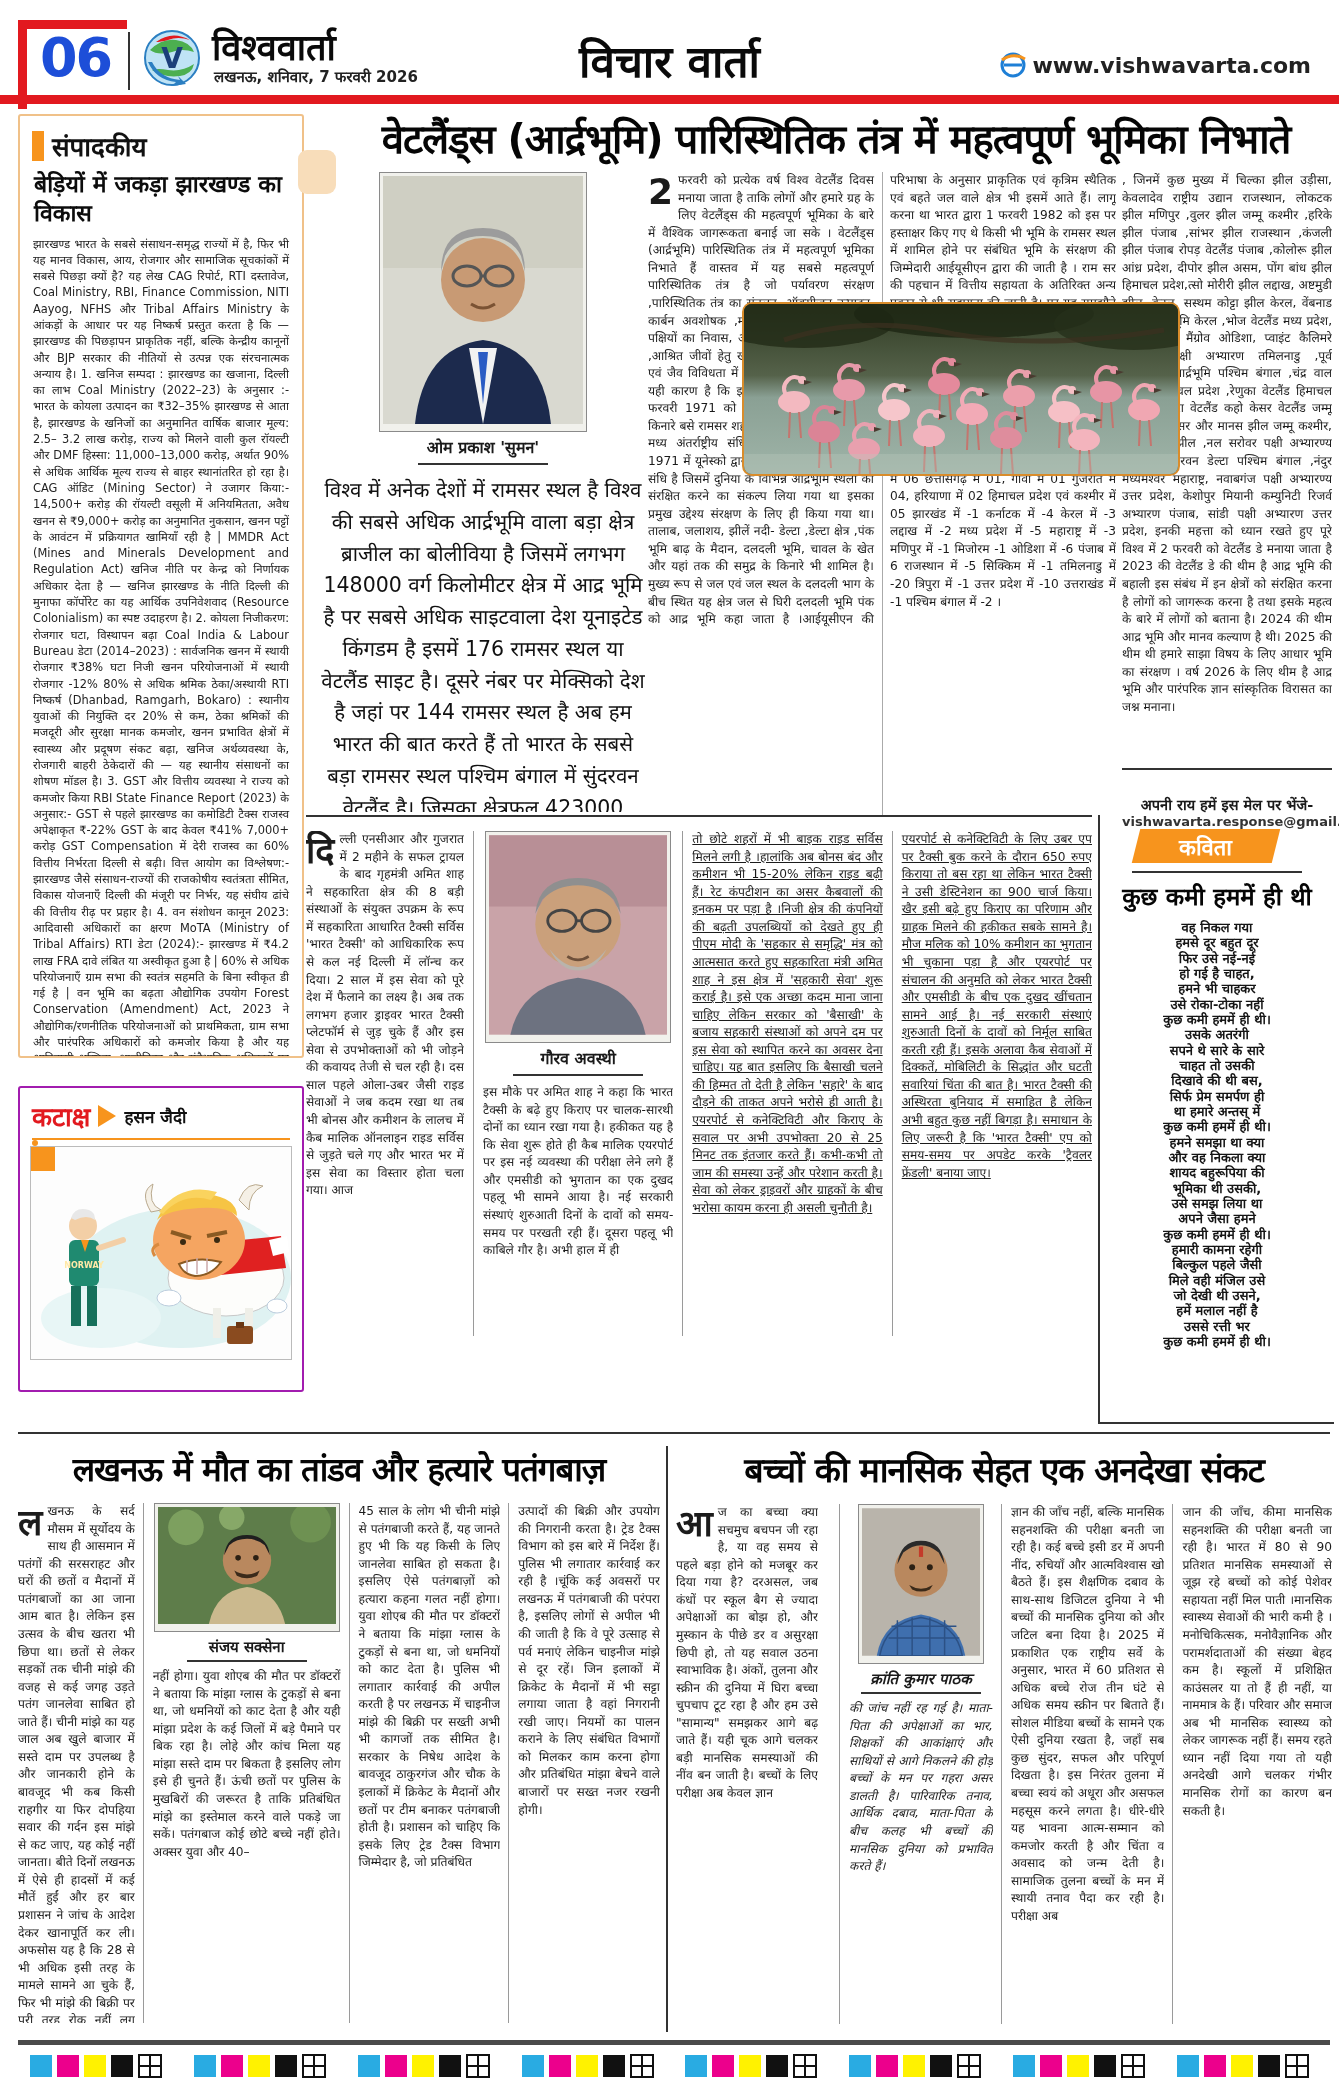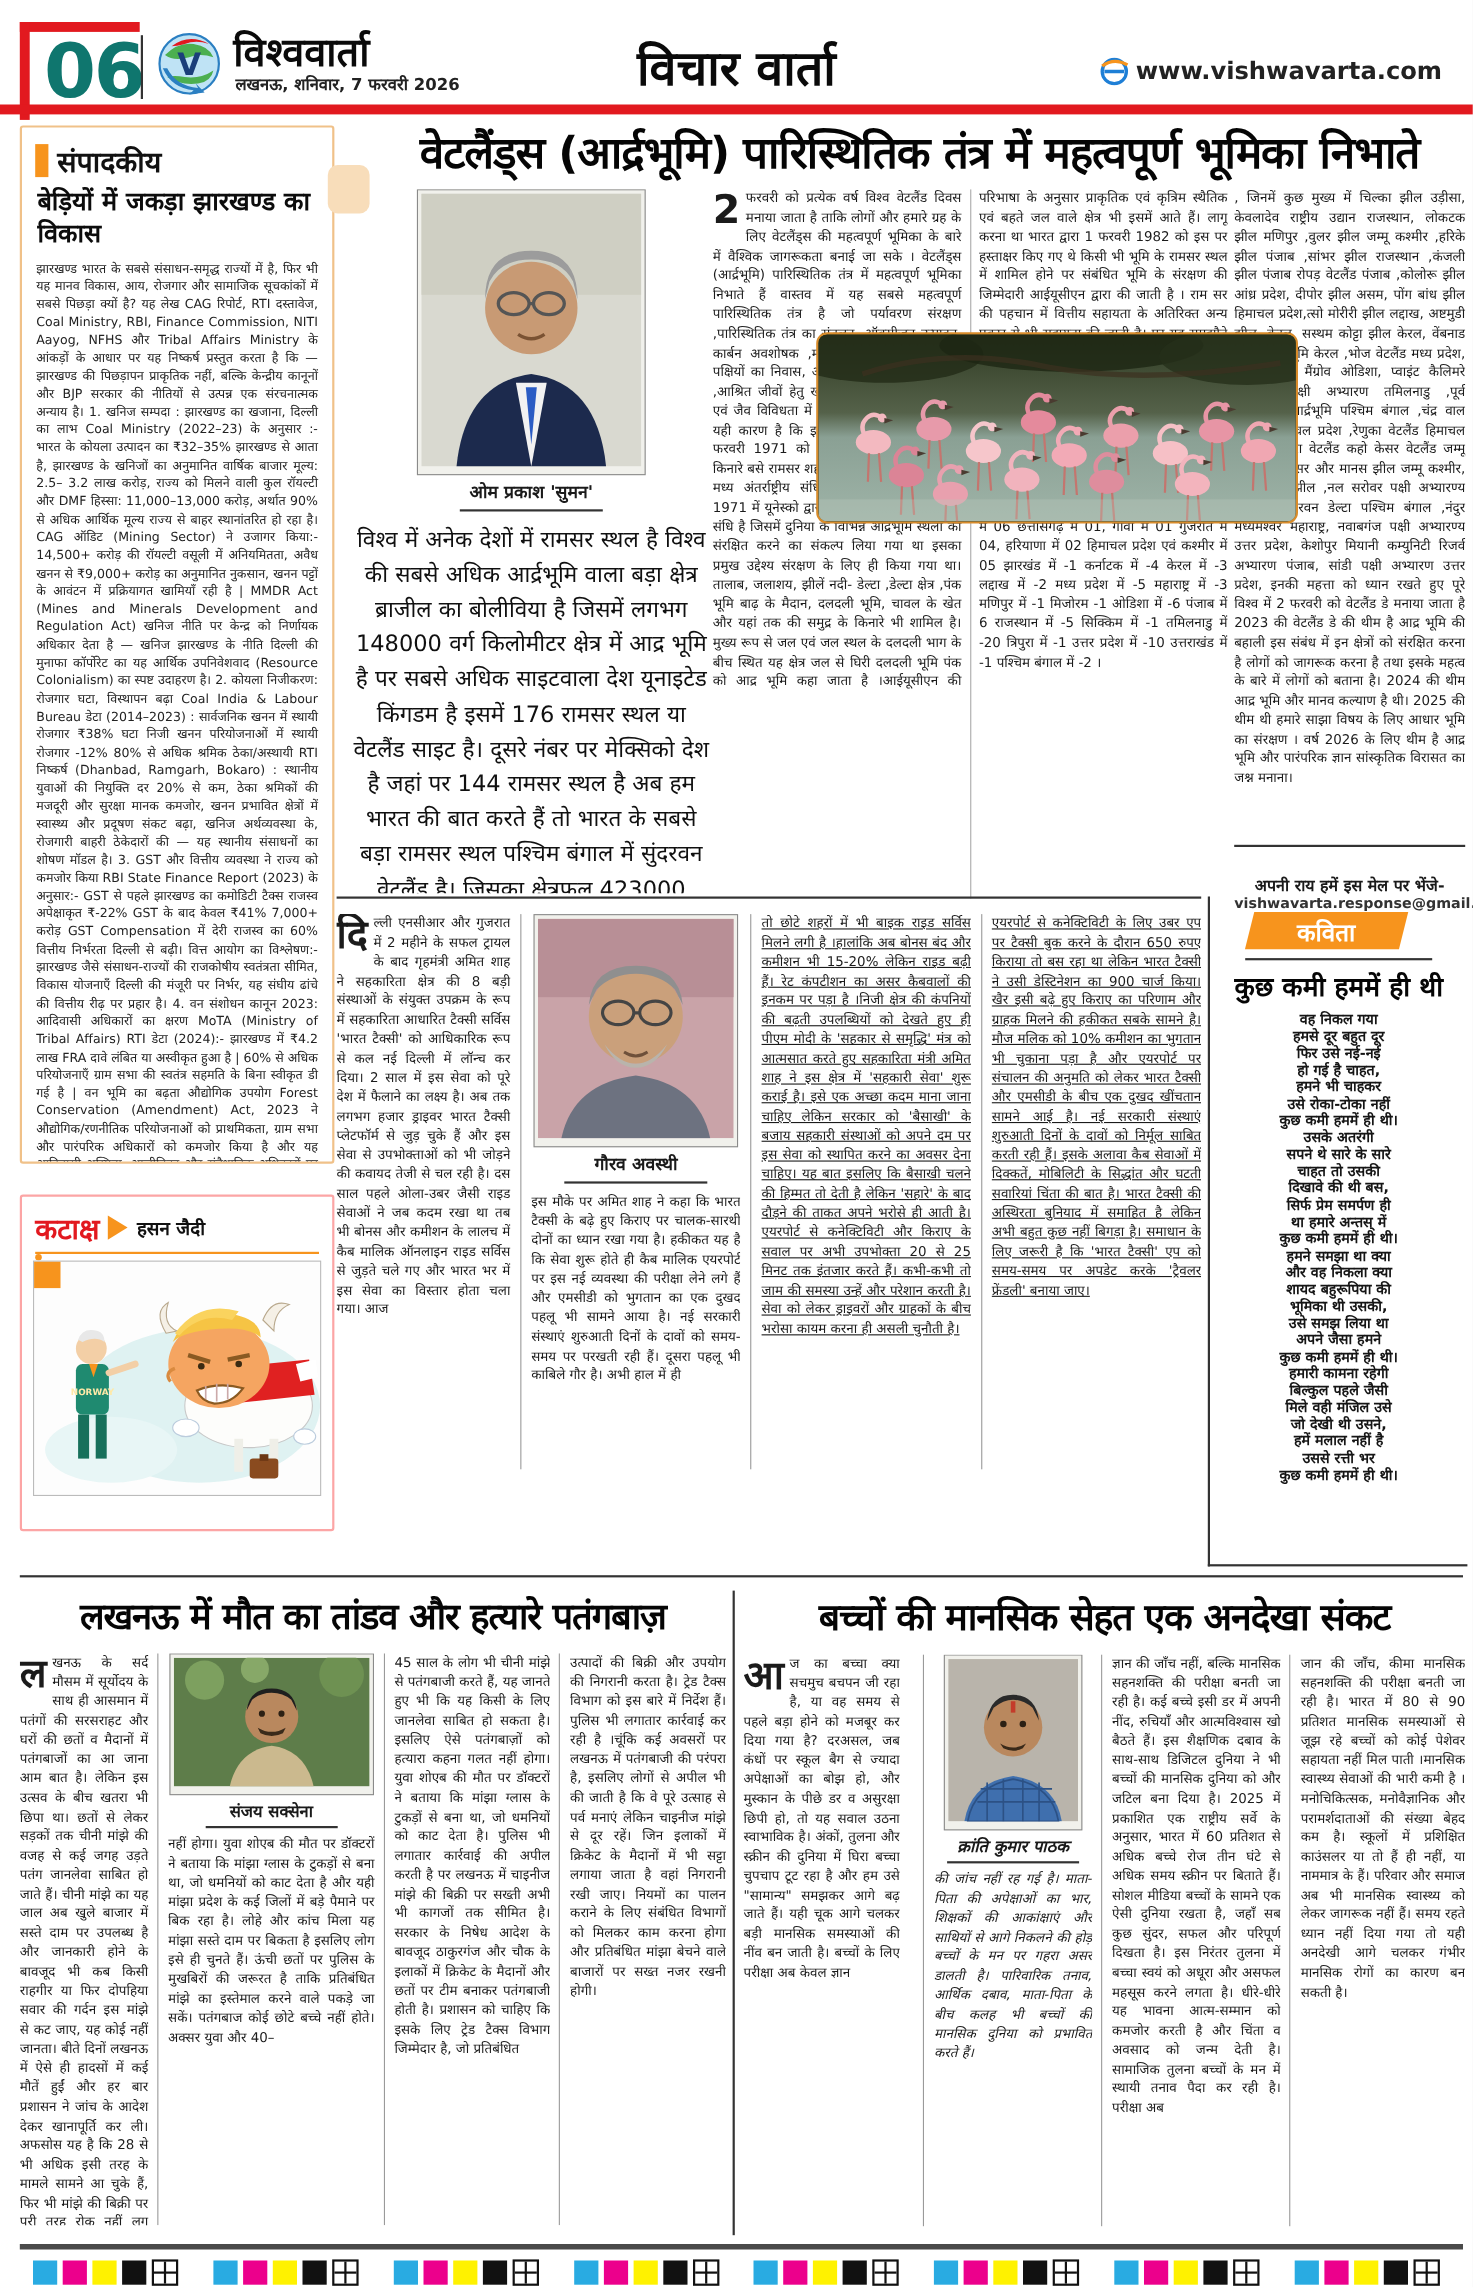--- a/index.html
+++ b/index.html
@@ -1,21 +1,21 @@
 <!DOCTYPE html>
 <html lang="hi"><head>
 <meta charset="utf-8">
 <style>
   html,body{margin:0;padding:0;background:#e9e9e9;}
   .page{position:relative;width:1339px;height:2087px;background:#fff;margin:0 auto;
         font-family:"DejaVu Sans","Liberation Sans",sans-serif;color:#1a1a1a;overflow:hidden;}
   
   .red-corner{position:absolute;left:18px;top:20px;width:100px;height:80px;
               border-left:9px solid #e2191f;border-top:9px solid #e2191f;}
-  .page-no{position:absolute;left:40px;top:26px;font-size:68px;font-weight:700;color:#0f766e;letter-spacing:-2px;}
+  .page-no{position:absolute;left:40px;top:26px;font-size:54px;font-weight:700;color:#1d4ed8;letter-spacing:-2px;}
   .hdr-vline{position:absolute;left:128px;top:32px;width:2px;height:58px;background:#333;}
   .logo{position:absolute;left:142px;top:28px;width:60px;height:60px;}
   .paper-name{position:absolute;left:212px;top:22px;font-size:36px;font-weight:800;color:#0a0a0a;}
   .dateline{position:absolute;left:214px;top:66px;font-size:15px;font-weight:700;color:#222;}
   .center-title{position:absolute;left:0;right:0;top:30px;text-align:center;font-size:44px;font-weight:800;color:#0a0a0a;}
   .website{position:absolute;right:28px;top:52px;font-size:22px;font-weight:800;color:#222;display:flex;align-items:center;gap:6px;}
   .red-rule{position:absolute;left:0;right:0;top:95px;height:9px;background:#e2191f;}
   
   .smalltext{font-size:12.2px;line-height:1.44;text-align:justify;color:#1b1b1b;}
   .dropcap{float:left;font-size:36px;line-height:0.9;font-weight:700;padding:4px 5px 0 0;}
@@ -24,21 +24,21 @@
   .photo-frame{background:#f1f1ec;border:1px solid #8a8a8a;padding:3px;display:block;margin:0 auto;}
   .colrule{border-left:1px solid #9a9a9a;padding-left:9px;}
   
   .ed-box{position:absolute;left:18px;top:114px;width:282px;height:940px;border:2px solid #f0c189;border-radius:3px;background:#fff;overflow:hidden;}
   .ed-head{display:flex;align-items:center;gap:8px;margin:12px 12px 6px 12px;}
   .ed-chip{width:12px;height:30px;background:#f7941d;}
   .ed-label{font-size:26px;font-weight:800;color:#111;}
   .ed-headline{font-size:23px;font-weight:800;line-height:1.25;margin:6px 14px 8px 14px;color:#0c0c0c;}
   .ed-body{font-size:11.4px;line-height:1.43;text-align:justify;margin:0 13px;color:#222;}
   
-  .kat-box{position:absolute;left:18px;top:1086px;width:282px;height:302px;border:2px solid #fca5a5;border-radius:3px;overflow:hidden;text-align:center;}
+  .kat-box{position:absolute;left:18px;top:1086px;width:282px;height:302px;border:2px solid #a21caf;border-radius:3px;overflow:hidden;text-align:center;}
   .kat-head{display:flex;align-items:center;gap:8px;margin:10px 12px 4px 12px;}
   .kat-label{font-size:26px;font-weight:800;color:#e2191f;}
   .kat-arrow{width:0;height:0;border-top:11px solid transparent;border-bottom:11px solid transparent;border-left:18px solid #f7941d;}
   .kat-author{font-size:17px;font-weight:700;color:#111;}
   .kat-rule{height:2px;background:#f7941d;margin:2px 12px 6px 12px;position:relative;}
   .kat-rule::before{content:"";position:absolute;left:0;top:2px;width:6px;height:6px;border-radius:50%;background:#f7941d;}
   .cartoon-wrap{position:relative;margin:4px 10px;border:1px solid #bbb;height:212px;overflow:hidden;background:#fdfdfd;}
   .cartoon-corner{position:absolute;left:-2px;top:-2px;width:26px;height:26px;background:#f7941d;}
   
   .wet{position:absolute;left:306px;top:110px;width:1026px;height:702px;}

